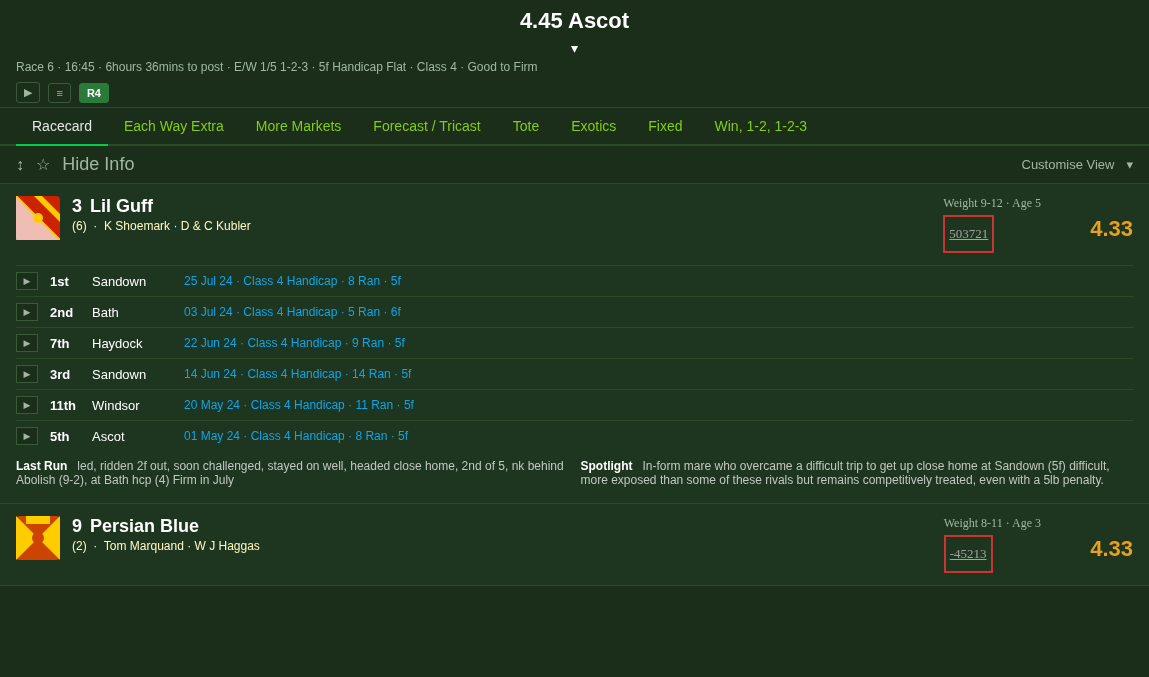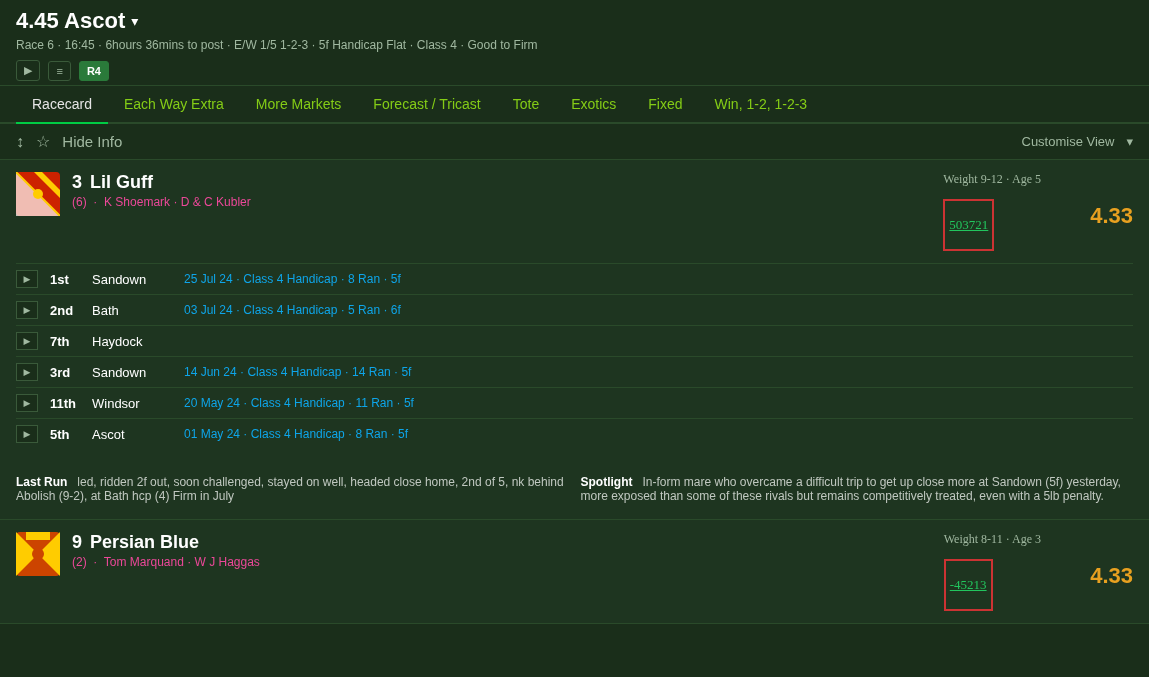--- a/index.html
+++ b/index.html
@@ -16,20 +16,21 @@
     
     .header {
       background-color: #1a2e1a;
       padding: 8px 16px 4px 16px;
       border-bottom: 1px solid #2a4a2a;
     }
     .race-title {
       display: flex;
       align-items: center;
       gap: 6px;
+      flex-direction: column;
     }
     .race-title-text {
       color: #ffffff;
       font-size: 22px;
       font-weight: bold;
     }
     .dropdown-icon {
       color: #ffffff;
       font-size: 14px;
     }
@@ -103,21 +104,21 @@
       border: none;
       color: #a0b8a0;
       cursor: pointer;
       font-size: 16px;
     }
     .hide-info-btn {
       background: none;
       border: none;
       color: #a0b8a0;
       cursor: pointer;
-      font-size: 15px;
+      font-size: 18px;
     }
     .customise-view-btn {
       background: none;
       border: none;
       color: #a0b8a0;
       cursor: pointer;
       font-size: 13px;
       display: flex;
       align-items: flex-start;
       gap: 12px;
@@ -159,48 +160,48 @@
       font-weight: bold;
     }
 
     .horse-name {
       color: #ffffff;
       font-size: 18px;
       font-weight: bold;
     }
 
     .horse-sub {
-      color: #ec4899;
+      color: #fef9c3;
       font-size: 12px;
       margin-top: 2px;
     }
 
     .horse-weight-info {
       display: flex;
       flex-direction: column;
       align-items: flex-start;
       margin-left: auto;
       padding-right: 20px;
       font-family: Liberation Serif, serif;
     }
 
     .weight-age {
       color: #a0b8a0;
       font-size: 12px;
     }
 
     .form-link {
-      color: #22c55e;
+      color: #a3a3a3;
       font-size: 13px;
       text-decoration: underline;
       cursor: pointer;
       border: 2px solid #cc3333;
-      padding: 16px 4px;
+      padding: 9px 4px;
       display: inline-block;
-      margin-top: 12px;
+      margin-top: 4px;
     }
 
     .odds {
       color: #e8a020;
       font-size: 22px;
       font-weight: bold;
       min-width: 60px;
       text-align: right;
       align-self: center;
       margin-top: 8px;
@@ -249,21 +250,21 @@
     .race-details {
       color: #0ea5e9;
       font-size: 12px;
       flex: 1;
     }
 
     
     .notes-section {
       display: flex;
       gap: 12px;
-      margin-top: 18px;
+      margin-top: 0;
       padding-top: 8px;
     }
 
     .last-run {
       flex: 1;
       font-size: 12px;
       color: #c0c8c0;
     }
 
     .spotlight {
@@ -378,20 +379,21 @@
       <div class="play-btn">▶</div>
       <span class="position">2nd</span>
       <span class="venue">Bath</span>
       <span class="race-details">03 Jul 24 · Class 4 Handicap · 5 Ran · 6f</span>
     </div>
 
     <div class="history-row">
       <div class="play-btn">▶</div>
       <span class="position">7th</span>
       <span class="venue">Haydock</span>
+      <span class="race-details">22 Jun 24 · Class 4 Handicap · 9 Ran · 5f</span>
     </div>
 
     <div class="history-row">
       <div class="play-btn">▶</div>
       <span class="position">3rd</span>
       <span class="venue">Sandown</span>
       <span class="race-details">14 Jun 24 · Class 4 Handicap · 14 Ran · 5f</span>
     </div>
 
     <div class="history-row">
@@ -411,21 +413,21 @@
 
   <div class="notes-section">
     <div class="last-run">
       <span class="note-label">Last Run</span>
       &nbsp;
       <span>led, ridden 2f out, soon challenged, stayed on well, headed close home, 2nd of 5, nk behind Abolish (9-2), at Bath hcp (4) Firm in July</span>
     </div>
     <div class="spotlight">
       <span class="note-label">Spotlight</span>
       &nbsp;
-      <span>In-form mare who overcame a difficult trip to get up close more at Sandown (5f) yesterday, more exposed than some of these rivals but remains competitively treated, even with a 5lb penalty.</span>
+      <span>In-form mare who overcame a difficult trip to get up close home at Sandown (5f) difficult, more exposed than some of these rivals but remains competitively treated, even with a 5lb penalty.</span>
     </div>
   </div>
 </div>
 
 <div class="horse-card-2">
   <div class="horse-header">
 
     <div class="horse-silks">
       <svg class="silks-svg" viewBox="0 0 44 44">
         <rect x="0" y="0" width="44" height="44" rx="4" fill="#cc4400"></rect>

